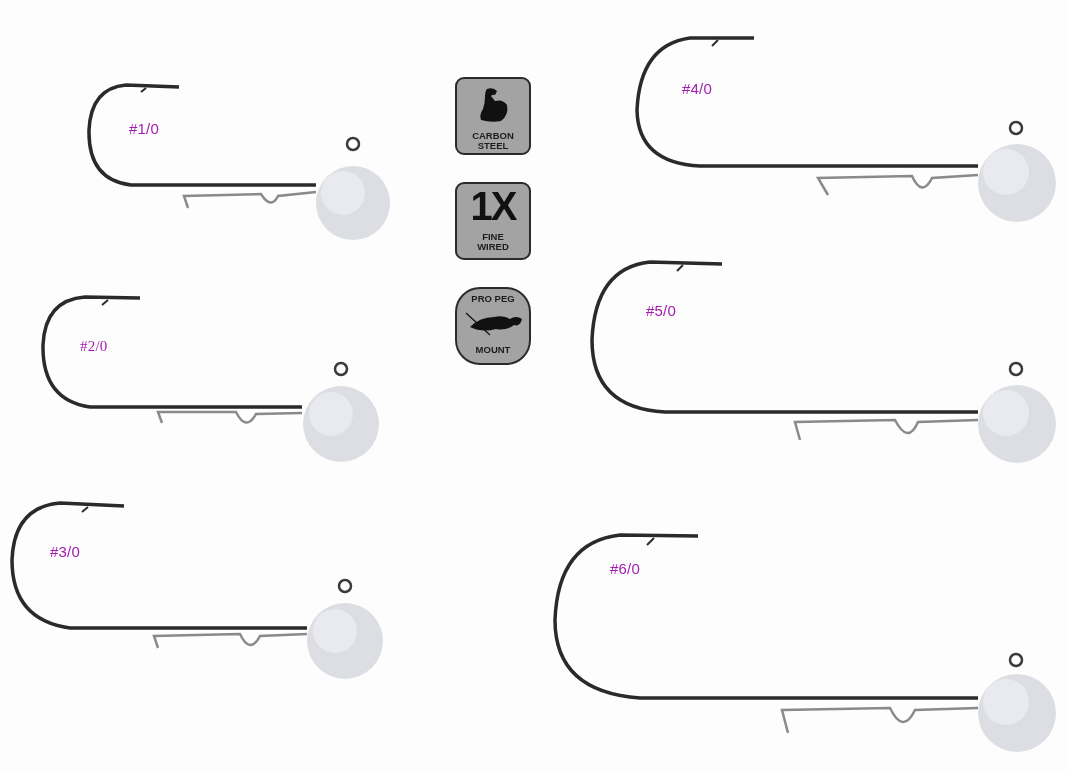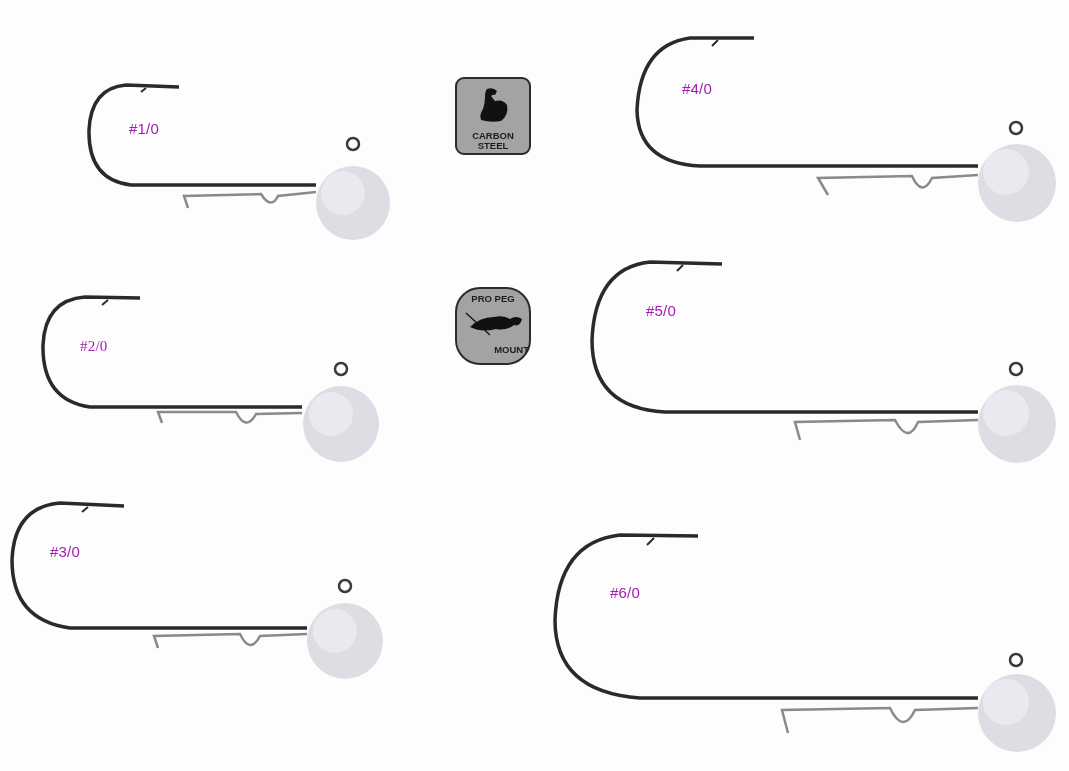--- a/index.html
+++ b/index.html
@@ -79,34 +79,39 @@
 
   <div class="hook" style="left:0;top:0;">
     <svg width="1069" height="771">
       <path d="M698 536 L620 535 Q558 542 555 620 Q555 692 640 698 L978 698" fill="none" stroke="#2a2a2a" stroke-width="3.5"></path>
       <path d="M654 538 L647 545" stroke="#2a2a2a" stroke-width="2"></path>
       <path d="M788 733 L782 710 L890 708 Q903 735 915 710 L978 708" fill="none" stroke="#8a8a8a" stroke-width="2.5"></path>
       <circle cx="1016" cy="660" r="6" fill="none" stroke="#3a3a3a" stroke-width="2.5"></circle>
       <circle cx="1017" cy="713" r="39" fill="#dcdee3"></circle>
       <circle cx="1006" cy="702" r="23" fill="#eef0f3" opacity="0.7"></circle>
     </svg>
-    <span class="size-label" style="left:610px;top:584px;">#6/0</span>
+    <span class="size-label" style="left:610px;top:560px;">#6/0</span>
   </div>
 
   <div class="badge" style="top:77px;height:78px;">
     <svg width="40" height="40" viewBox="0 0 40 40" style="margin-top:6px;">
       <path d="M14 4 Q20 2 24 6 L22 10 Q20 9 18 11 L22 16 Q30 14 34 20 Q36 30 28 36 Q18 38 8 35 Q6 30 10 24 Q12 18 12 12 Q12 6 14 4 Z" fill="#111"></path>
     </svg>
     <span class="badge-text" style="margin-top:2px;">CARBON</span>
     <span class="badge-text">STEEL</span>
   </div>
 
+  <div class="badge" style="top:182px;height:78px;">
+    <span class="big-1x">1X</span>
+    <span class="badge-text" style="margin-top:6px;">FINE</span>
+    <span class="badge-text">WIRED</span>
+  </div>
 
   <div class="badge" style="top:287px;height:78px;border-radius:25px;">
     <span class="badge-text" style="margin-top:5px;">PRO PEG</span>
     <svg width="66" height="34" viewBox="0 0 66 34" style="margin-top:1px;">
       <line x1="6" y1="8" x2="30" y2="30" stroke="#111" stroke-width="1.2"></line>
       <path d="M10 22 Q20 12 34 12 Q44 10 50 14 Q56 10 62 14 Q60 22 54 20 Q46 26 36 24 Q22 28 10 22 Z" fill="#111"></path>
     </svg>
-    <span class="badge-text" style="margin-top:2px;text-align:right;">MOUNT</span>
+    <span class="badge-text" style="margin-top:2px;">MOUNT</span>
   </div>
 
 </div>
 
 </body></html>

